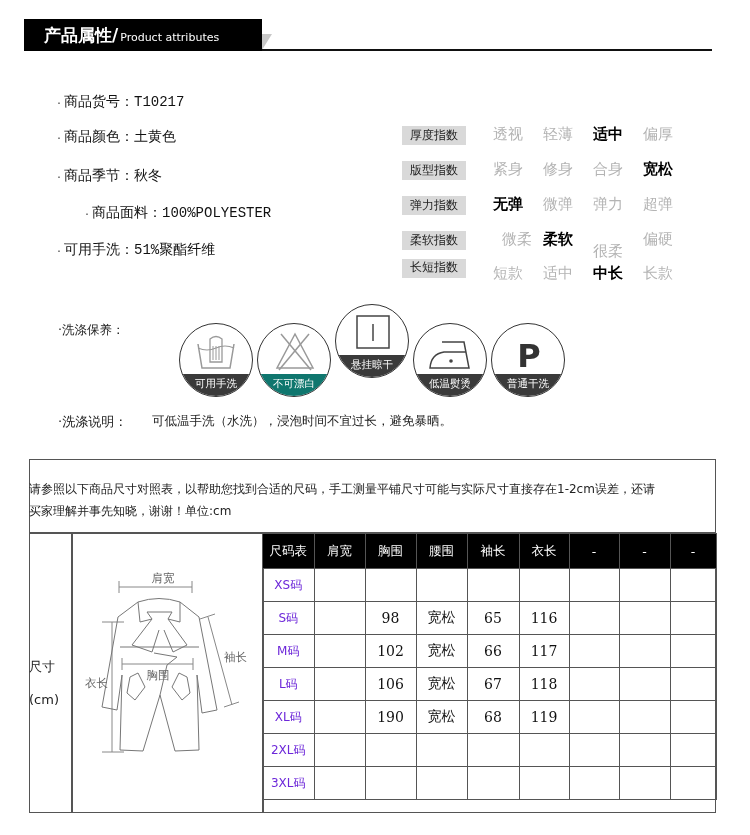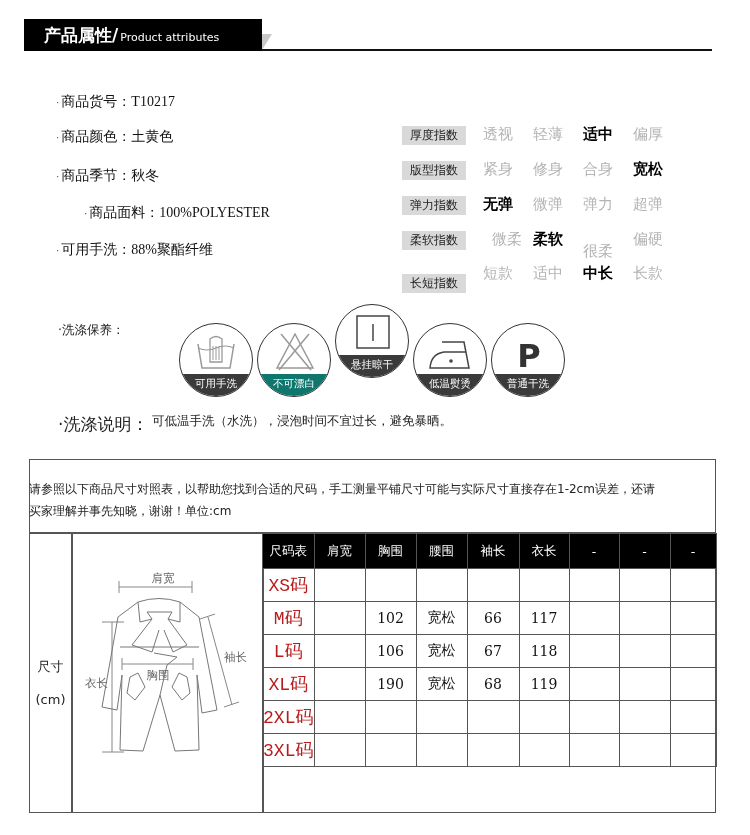--- a/index.html
+++ b/index.html
@@ -9,54 +9,54 @@
 
   
   .hdr-black { left: 24px; top: 19px; width: 238px; height: 32px; background: #000; }
   .hdr-title { left: 44px; top: 24px; color: #fff; font-size: 17px; font-weight: bold; white-space: nowrap; }
   .hdr-sub { font-size: 11px; font-weight: normal; margin-left: 2px; }
   .hdr-wedge { left: 262px; top: 34px; width: 0; height: 0;
                border-top: 16px solid #c8c8c8; border-right: 10px solid transparent; }
   .hdr-line { left: 262px; top: 49px; width: 450px; height: 2px; background: #111; }
 
   
-  .attr { left: 56px; font-family: Liberation Serif, serif; font-size: 14px;
+  .attr { left: 56px; font-family: Liberation Mono, monospace; font-size: 14px;
           white-space: nowrap; color: #111; }
   .attr .dot { font-size: 10px; margin-right: 2px; color: #333; }
 
   
   .idx-label { left: 402px; width: 64px; height: 19px; background: #d9d9d9; color: #222;
                font-size: 12px; line-height: 19px; text-align: center; white-space: nowrap; }
   .idx-opt { width: 50px; font-family: "DejaVu Serif", "Liberation Serif", serif; font-size: 15px;
-             color: #b4b4b4; white-space: nowrap; }
+             text-align: center; color: #b4b4b4; white-space: nowrap; }
   .idx-opt.on { color: #000; font-weight: bold; }
 
   
   .care-label { left: 58px; top: 322px; font-size: 12.5px; color: #222; white-space: nowrap; }
   .care-icon { width: 74px; height: 74px; border-radius: 50%; border: 1.5px solid #333;
                overflow: hidden; background: #fff; box-sizing: border-box; }
   .care-icon svg { position: absolute; left: 0; top: 0; }
   .care-band { position: absolute; left: 0; right: 0; bottom: 0; height: 22px; background: #3a3a3a;
                color: #fff; font-size: 10.5px; text-align: center; line-height: 18px; margin-top: 30px; }
-  .wash-note-label { left: 58px; top: 413px; font-size: 17px; color: #222; white-space: nowrap; }
+  .wash-note-label { left: 58px; top: 413px; font-size: 13px; color: #222; white-space: nowrap; }
   .wash-note { left: 152px; top: 413px; font-size: 12.5px; color: #222; white-space: nowrap; }
 
   
   .size-box { left: 29px; top: 459px; width: 687px; height: 354px; border: 1.5px solid #555;
               box-sizing: border-box; }
   .size-intro { left: 29px; top: 478px; width: 690px; font-size: 12px; line-height: 22px; color: #222; }
   .line-h { height: 1.5px; background: #555; }
   .line-v { width: 1.5px; background: #555; }
-  .side-label { left: 29px; width: 43px; text-align: center; font-size: 13px; color: #222; }
+  .side-label { left: 29px; width: 43px; font-size: 13px; color: #222; }
 
   table.sz { position: absolute; left: 263px; top: 533px; border-collapse: collapse; }
   table.sz td, table.sz th { border: 1.5px solid #555; padding: 0; text-align: center;
                              height: 33px; box-sizing: border-box; }
   table.sz th { background: #000; color: #fff; font-weight: normal; font-size: 12.5px; height: 35px; }
-  table.sz td.size { font-size: 18px; color: #b91c1c; font-family: Liberation Mono, monospace; }
+  table.sz td.size { font-size: 12px; color: #6d28d9; }
   table.sz td.val { font-family: "DejaVu Serif", "Liberation Serif", serif; font-size: 14px; color: #111; }
   table.sz th:first-child { border-left: none; }
   table.sz td:first-child { border-left: none; }
 
   .coat-svg { left: 72px; top: 535px; }
   .coat-lbl { font-size: 11.5px; color: #666; white-space: nowrap; }
 </style>
 </head>
 <body>
 
@@ -64,28 +64,28 @@
 <div class="abs hdr-title">
   <span>产品属性/</span><span class="hdr-sub">Product attributes</span>
 </div>
 <div class="abs hdr-wedge"></div>
 <div class="abs hdr-line"></div>
 
 <div class="abs attr" style="top:93px;"><span class="dot">·</span><span>商品货号：</span><span>T10217</span></div>
 <div class="abs attr" style="top:128px;"><span class="dot">·</span><span>商品颜色：</span><span>土黄色</span></div>
 <div class="abs attr" style="top:167px;"><span class="dot">·</span><span>商品季节：</span><span>秋冬</span></div>
 <div class="abs attr" style="top:204px;margin-left:28px;"><span class="dot">·</span><span>商品面料：</span><span>100%POLYESTER</span></div>
-<div class="abs attr" style="top:241px;"><span class="dot">·</span><span>可用手洗：</span><span>88%聚酯纤维</span></div>
+<div class="abs attr" style="top:241px;"><span class="dot">·</span><span>可用手洗：</span><span>51%聚酯纤维</span></div>
 
 <div>
   <div class="abs idx-label" style="top:126px;">厚度指数</div>
   <div class="abs idx-label" style="top:161px;">版型指数</div>
   <div class="abs idx-label" style="top:196px;">弹力指数</div>
   <div class="abs idx-label" style="top:231px;">柔软指数</div>
-  <div class="abs idx-label" style="top:274px;">长短指数</div>
+  <div class="abs idx-label" style="top:259px;font-family:Liberation Mono, monospace;">长短指数</div>
   <div id="idx-opts">
       <div class="abs idx-opt" style="left: 483px; top: 125px;">透视</div>
       <div class="abs idx-opt" style="left: 533px; top: 125px;">轻薄</div>
       <div class="abs idx-opt on" style="left: 583px; top: 125px;">适中</div>
       <div class="abs idx-opt" style="left: 633px; top: 125px;">偏厚</div>
       <div class="abs idx-opt" style="left: 483px; top: 160px;">紧身</div>
       <div class="abs idx-opt" style="left: 533px; top: 160px;">修身</div>
       <div class="abs idx-opt" style="left: 583px; top: 160px;">合身</div>
       <div class="abs idx-opt on" style="left: 633px; top: 160px;">宽松</div>
       <div class="abs idx-opt on" style="left: 483px; top: 195px;">无弹</div>
@@ -232,20 +232,31 @@
         <td class="val"></td>
         <td class="val"></td>
         <td class="val"></td>
         <td class="val"></td>
         <td class="val"></td>
         <td class="val"></td>
         <td class="val"></td>
         <td class="val"></td>
       </tr>
       <tr>
+        <td class="size">S码</td>
+        <td class="val"></td>
+        <td class="val">98</td>
+        <td class="val">宽松</td>
+        <td class="val">65</td>
+        <td class="val">116</td>
+        <td class="val"></td>
+        <td class="val"></td>
+        <td class="val"></td>
+      </tr>
+      <tr>
         <td class="size">M码</td>
         <td class="val"></td>
         <td class="val">102</td>
         <td class="val">宽松</td>
         <td class="val">66</td>
         <td class="val">117</td>
         <td class="val"></td>
         <td class="val"></td>
         <td class="val"></td>
       </tr>

